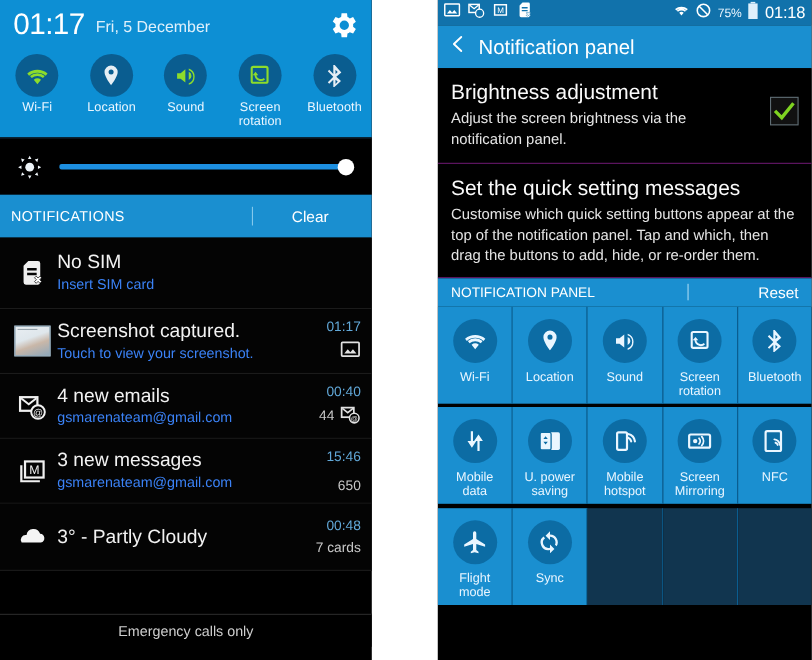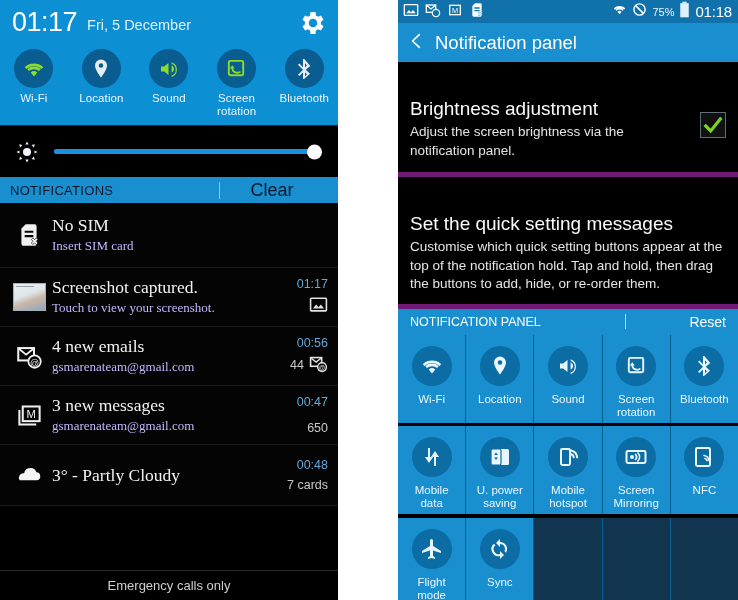--- a/index.html
+++ b/index.html
@@ -51,45 +51,45 @@
     position:relative; flex:1; height:5px; background:#1d8fe0;
     margin-left:10px; margin-right:6px; border-radius:2px;
   }
   .knob {
     position:absolute; right:-6px; top:50%; transform:translateY(-50%);
     width:15px; height:15px; border-radius:50%; background:#fff;
   }
 
   
   .nhead {
-    height:26px; background:#1a8fd0; display:flex; align-items:center;
-    color:#0f172a; font-size:13px; padding:0 14px 0 10px;
+    height:39px; background:#1a8fd0; display:flex; align-items:center;
+    color:#ffffff; font-size:13px; padding:0 4px 0 10px;
   }
   .nhead .ttl { letter-spacing:0.3px; }
   .nhead .sep { margin-left:auto; width:1px; height:17px; background:#9fd6f3; opacity:.8; }
-  .nhead .clr { width:104px; text-align:center; font-size:18px; }
+  .nhead .clr { width:104px; text-align:center; font-size:14px; }
 
   
   .nrow {
     position:relative; display:flex; align-items:center;
     border-bottom:1px solid #1b1b1b; background:#040404; padding:9px 10px 9px 6px;
   }
   .nrow .ic {
     width:46px; min-width:46px; display:flex; align-items:center; justify-content:center;
   }
-  .nrow .body { flex:1; min-width:0;font-family:Liberation Serif, serif; }
+  .nrow .body { flex:1; min-width:0; }
   .nrow .t1 { color:#f2f2f2; font-size:17.5px; line-height:21px; }
-  .nrow .t2 { color:#c4b5fd; font-size:13px; line-height:18px; margin-top:1px; }
+  .nrow .t2 { color:#3b82f6; font-size:13px; line-height:18px; margin-top:1px; }
   .nrow .right { width:60px; text-align:right; align-self:stretch;
                  display:flex; flex-direction:column; justify-content:space-between; }
   .nrow .tm { color:#62a8d8; font-size:12.5px; }
   .nrow .sub2 { color:#c9c9c9; font-size:12.5px; display:flex; align-items:center;
                 justify-content:flex-end; gap:5px;}
   .emerg {
-    position:absolute; left:0; bottom:0; width:100%; height:30px;
+    position:absolute; left:0; bottom:12px; width:100%; height:30px;
     border-top:1px solid #2a2a2a; background:#000;
     display:flex; align-items:center; justify-content:center;
     color:#cfcfcf; font-size:13px;
   }
 
   .thumb {
     width:33px; height:28px; background:#7f98a8; border:1px solid #9fb2bf;
     background-image:linear-gradient(160deg,#e9eef2 0%,#dfe7ec 40%,#c9b7a8 62%,#8fa8bb 100%);
     position:relative; overflow:hidden;
   }
@@ -113,21 +113,21 @@
   .sbar .right { margin-left:auto; display:flex; align-items:center; gap:5px; }
   .sbar .pct { color:#eaf6ff; font-size:11px; }
   .sbar .time { color:#fff; font-size:15px; letter-spacing:-0.2px; }
 
   .appbar {
     height:39px; background:#1a8fd0; display:flex; align-items:center;
     padding:0 10px; gap:10px;
   }
   .appbar .title { color:#fff; font-size:18.5px; }
 
-  .sect { border-bottom:5px solid #701a75; padding:10px 12px 12px 12px; background:#000;margin-top:24px; }
+  .sect { border-bottom:1px solid #701a75; padding:10px 12px 12px 12px; background:#000; }
   .sect .h { color:#fafafa; font-size:19px; line-height:25px; }
   .sect .p { color:#e5e5e5; font-size:13.5px; line-height:18.5px; margin-top:2px; }
   .sect-flex { display:flex; align-items:flex-start; gap:10px; }
   .chk {
     width:26px; height:26px; min-width:26px; border:1px solid #5f6d74; background:#111;
     display:flex; align-items:center; justify-content:center; margin-top:16px;
   }
 
   .bluebar {
     height:26px; background:#1a8fd0; display:flex; align-items:center;
@@ -290,21 +290,21 @@
             <path d="M2.8 5.3l6.2 5 6.2-5" fill="none" stroke="#f0f0f0" stroke-width="1.6"></path>
             <circle cx="16.5" cy="16.5" r="5.5" fill="#000" stroke="#f0f0f0" stroke-width="1.6"></circle>
             <text x="16.5" y="20" font-size="8" fill="#f0f0f0" text-anchor="middle" font-family="Liberation Sans, sans-serif">@</text>
           </svg>
       </span>
       <span class="body">
         <span class="t1" style="display:block">4 new emails</span>
         <span class="t2" style="display:block">gsmarenateam@gmail.com</span>
       </span>
       <span class="right">
-        <span class="tm">00:56</span>
+        <span class="tm">00:40</span>
         <span class="sub2">
           <span>44</span>
           <span>
             <svg viewBox="0 0 24 24" width="19" height="19">
                 <rect x="2" y="4.5" width="14" height="11" fill="none" stroke="#e2e2e2" stroke-width="2"></rect>
                 <path d="M2.8 5.3l6.2 5 6.2-5" fill="none" stroke="#e2e2e2" stroke-width="1.8"></path>
                 <circle cx="16.5" cy="16.5" r="5.5" fill="#000" stroke="#e2e2e2" stroke-width="1.8"></circle>
                 <text x="16.5" y="20" font-size="8" fill="#e2e2e2" text-anchor="middle" font-family="Liberation Sans, sans-serif">@</text>
               </svg>
           </span>
@@ -318,21 +318,21 @@
             <rect x="6" y="4" width="15" height="13" fill="none" stroke="#f0f0f0" stroke-width="1.8"></rect>
             <text x="13.5" y="14" font-size="10" fill="#f0f0f0" text-anchor="middle" font-family="Liberation Sans, sans-serif">M</text>
             <path d="M3 7v13h15" fill="none" stroke="#f0f0f0" stroke-width="1.8"></path>
           </svg>
       </span>
       <span class="body">
         <span class="t1" style="display:block">3 new messages</span>
         <span class="t2" style="display:block">gsmarenateam@gmail.com</span>
       </span>
       <span class="right">
-        <span class="tm">00:47</span>
+        <span class="tm">15:46</span>
         <span class="sub2">650</span>
       </span>
     </div>
 
     <div class="nrow" style="padding-top:13px;padding-bottom:13px;">
       <span class="ic">
         <svg viewBox="0 0 24 24" width="28" height="28">
             <path fill="#f4f4f4" d="M19 16.5a3.5 3.5 0 00-.6-6.9 5.5 5.5 0 00-10.6 1A3.8 3.8 0 004 16.5z"></path>
           </svg>
       </span>
@@ -417,21 +417,21 @@
       </span>
       <span class="chk">
         <svg viewBox="0 0 24 24" width="22" height="22">
             <path d="M4 13l5.5 5.5L20 5.5" fill="none" stroke="#7ed321" stroke-width="3.4" stroke-linecap="square"></path>
           </svg>
       </span>
     </div>
 
     <div class="sect" style="padding-bottom:10px;">
       <span class="h" style="display:block">Set the quick setting messages</span>
-      <span class="p" style="display:block">Customise which quick setting buttons appear at the top of the notification hold. Tap and hold, then drag the buttons to add, hide, or re-order them.</span>
+      <span class="p" style="display:block">Customise which quick setting buttons appear at the top of the notification panel. Tap and which, then drag the buttons to add, hide, or re-order them.</span>
     </div>
 
     <div class="bluebar">
       <span>NOTIFICATION PANEL</span>
       <span class="sep"></span>
       <span class="reset">Reset</span>
     </div>
 
     <div class="grid">
       <div class="cell">

